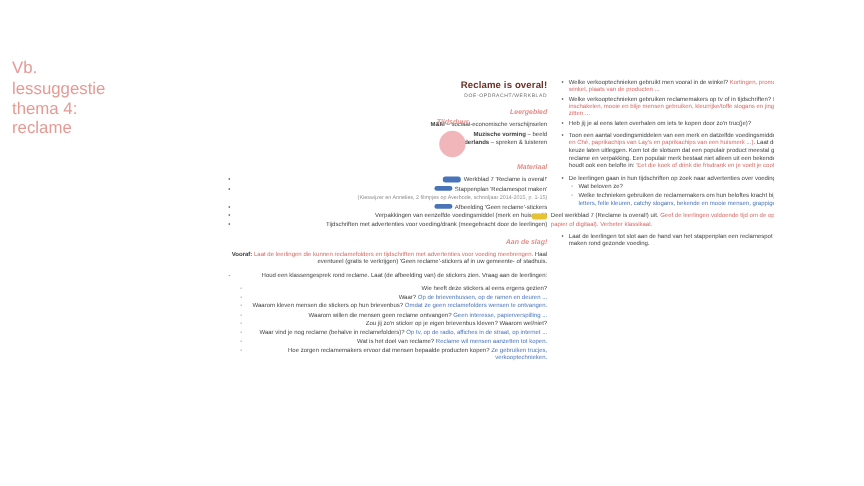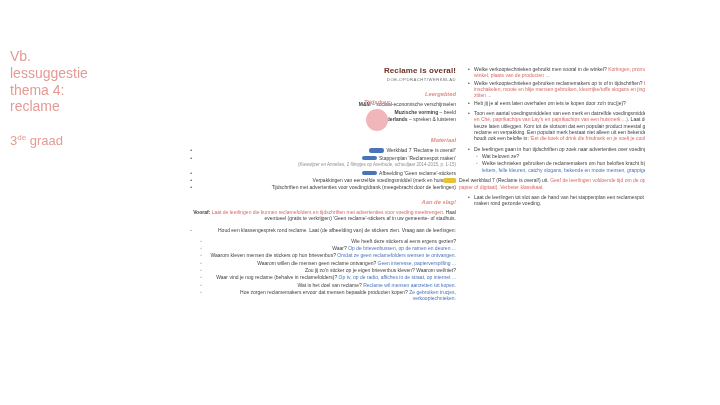--- a/index.html
+++ b/index.html
@@ -48,23 +48,20 @@
   .doc-right { position:absolute; left:468px; top:66px; width:238px; font-size:5px; line-height:1.27; color:var(--body,#3f3f3f); }
   .werkblad { margin-left:-25px; }
 </style>
 </head>
 <body>
 
 <div class="page">
 
   <div class="sidebar">
     <div class="sidebar-title">Vb. lessuggestie thema 4: reclame</div>
-    <div class="grade">
-      <span>3</span><sup>de</sup><span> graad</span>
-    </div>
   </div>
 
   <div class="doc-main">
     <div class="doc-title">Reclame is overal!</div>
     <div class="doc-subtitle">DOE-OPDRACHT/WERKBLAD</div>
 
     <div class="sec-heading">Leergebied</div>
     <div class="lg-line"><b>M&amp;M</b><span> – sociaal-economische verschijnselen</span></div>
     <div class="lg-line"><b>Muzische vorming</b><span> – beeld</span></div>
     <div class="lg-line"><b>Nederlands</b><span> – spreken &amp; luisteren</span></div>

